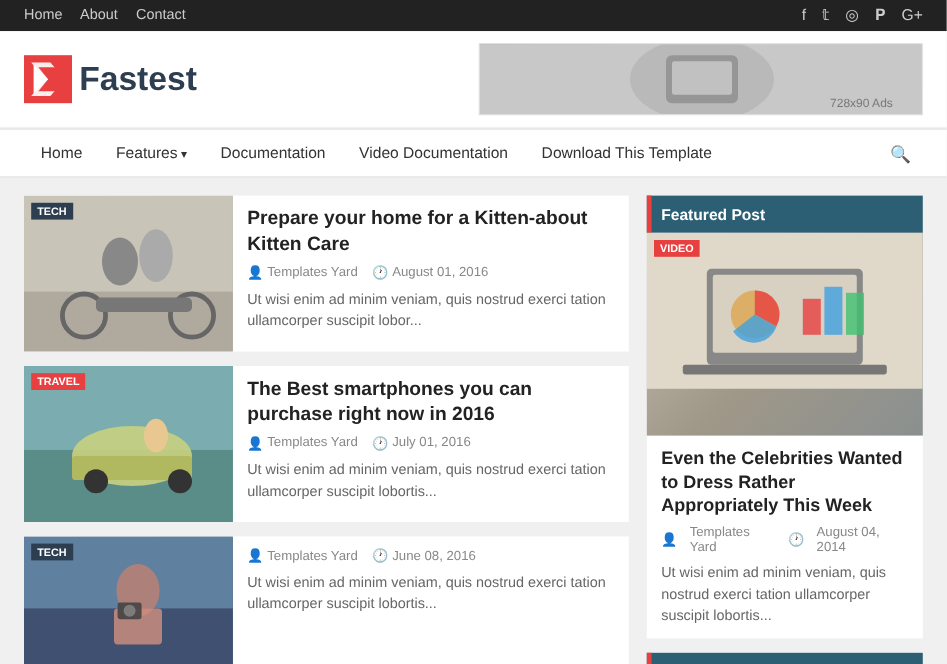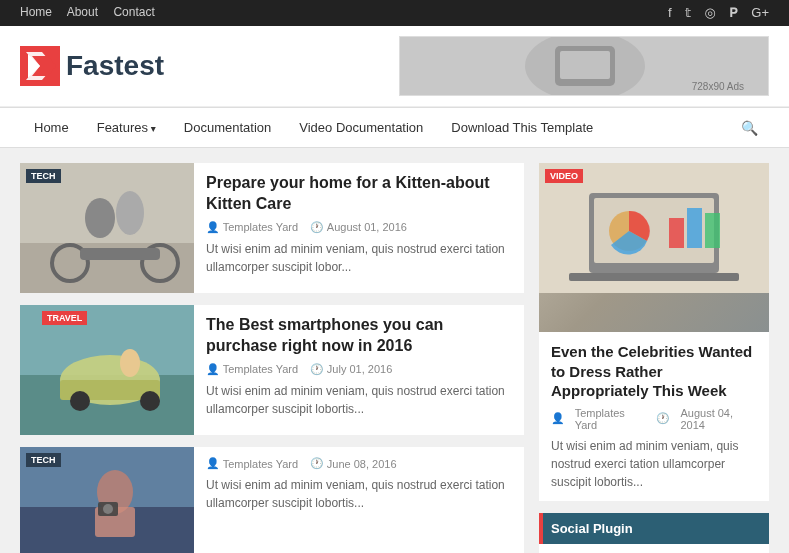--- a/index.html
+++ b/index.html
@@ -31,21 +31,21 @@
     
     .main-wrap { max-width: 789px; margin: 0 auto; background: #f0f0f0; }
     .content-area { display: flex; gap: 15px; padding: 15px 20px; }
     .main-content { flex: 1; }
     .sidebar { width: 230px; flex-shrink: 0; }
 
     
     .article-card { background: #fff; margin-bottom: 12px; display: flex; gap: 0; }
     .article-thumb { width: 174px; flex-shrink: 0; position: relative; overflow: hidden; }
     .article-badge { position: absolute; top: 6px; left: 6px; background: #2c3e50; color: #fff; font-size: 9px; font-weight: bold; padding: 2px 5px; text-transform: uppercase; }
-    .article-badge.red-badge { background: #e84040; margin-left: 16px; }
+    .article-badge.red-badge { background: #e84040; }
     .article-body { padding: 10px 12px; flex: 1; border-radius: 19px; }
     .article-title { font-size: 16px; font-weight: bold; color: #222; line-height: 1.3; margin-bottom: 6px; }
     .article-meta { display: flex; gap: 12px; font-size: 11px; color: #888; margin-bottom: 6px; align-items: center; }
     .article-meta-item { display: flex; align-items: center; gap: 3px; }
     .article-excerpt { font-size: 12px; color: #666; line-height: 1.5; }
 
     
     .sidebar-widget { background: #fff; margin-bottom: 12px; }
     .widget-title { background: #2c5f74; color: #fff; padding: 8px 12px; font-size: 13px; font-weight: bold; position: relative; }
     .widget-title::before { content: ''; position: absolute; left: 0; top: 0; bottom: 0; width: 4px; background: #e84040; }
@@ -230,20 +230,21 @@
           </div>
           <div class="article-excerpt">Ut wisi enim ad minim veniam, quis nostrud exerci tation ullamcorper suscipit lobortis...</div>
         </div>
       </div>
 
     </div>
 
     <div class="sidebar">
 
       <div class="sidebar-widget">
+        <div class="widget-title">Featured Post</div>
         <div class="featured-thumb">
           <div class="laptop-graphic">
             <svg width="230" height="130" viewBox="0 0 230 130">
               <rect width="230" height="130" fill="#e0d8c8"></rect>
 
               <rect x="50" y="30" width="130" height="80" rx="4" fill="#888"></rect>
               <rect x="55" y="35" width="120" height="65" rx="2" fill="#d8d0c0"></rect>
 
               <rect x="130" y="55" width="15" height="30" fill="#e84040" opacity="0.8"></rect>
               <rect x="148" y="45" width="15" height="40" fill="#40a0e0" opacity="0.8"></rect>

